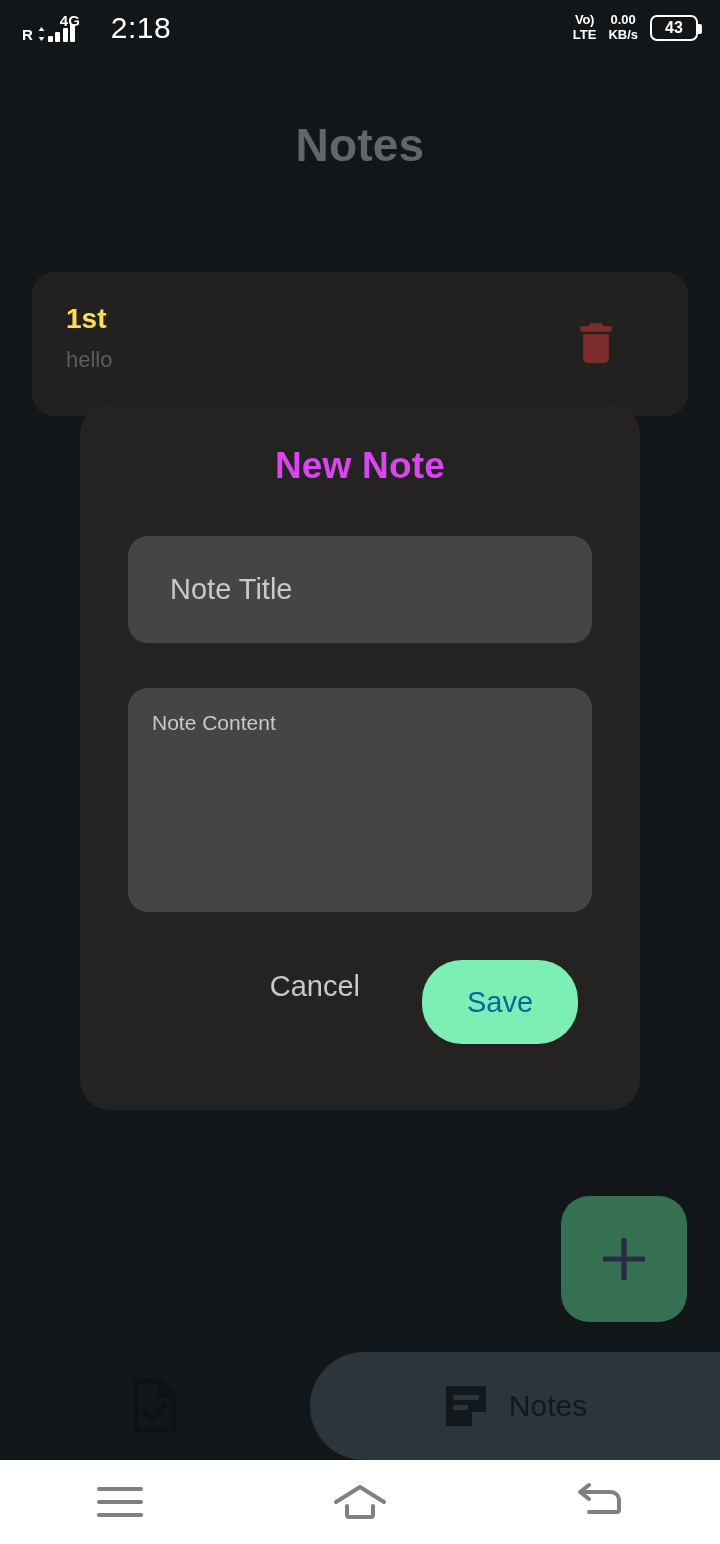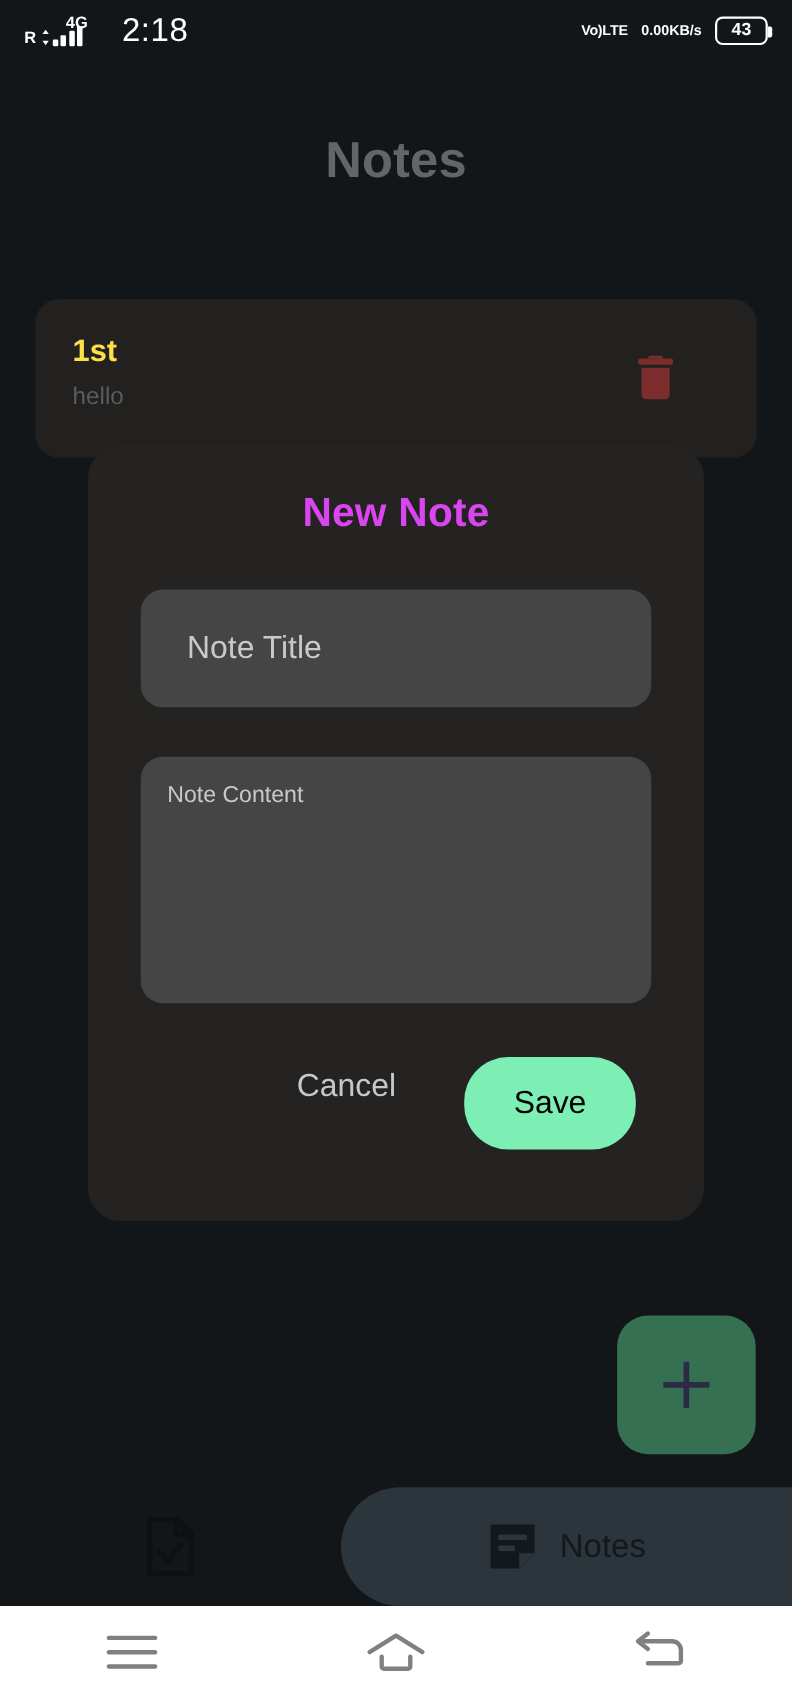--- a/index.html
+++ b/index.html
@@ -47,21 +47,21 @@
   .sb-bars i:nth-child(4){ height:18px; }
   .sb-time {
     font-size:30px; font-weight:400; line-height:1;
     margin-left:6px; letter-spacing:.5px;
   }
   .sb-right {
     margin-left:auto;
     display:flex; align-items:center; gap:12px;
   }
   .sb-stack {
-    display:flex; flex-direction:row;
+    display:flex; flex-direction:column;
     line-height:1.12; font-size:13px; font-weight:700;
     text-align:center;
   }
   .sb-stack.net { font-weight:700; }
   .sb-vol { letter-spacing:-.3px; }
   .sb-battery {
     position:relative;
     width:48px; height:26px;
     border:2px solid #ffffff; border-radius:7px;
     display:flex; align-items:center; justify-content:center;
@@ -159,21 +159,21 @@
   #btn-cancel {
     background:none; border:none;
     color:#c8c8c8;
     font-size:29px;
     font-family:"Liberation Sans", sans-serif;
     cursor:pointer;
     padding:10px 6px;
   }
   #btn-save {
     background:#7defb4;
-    color:#000000;
+    color:#0369a1;
     border:none;
     font-size:29px;
     font-family:"Liberation Sans", sans-serif;
     border-radius:40px;
     width:156px; height:84px;
     cursor:pointer;
   }
 
   
   #fab {

